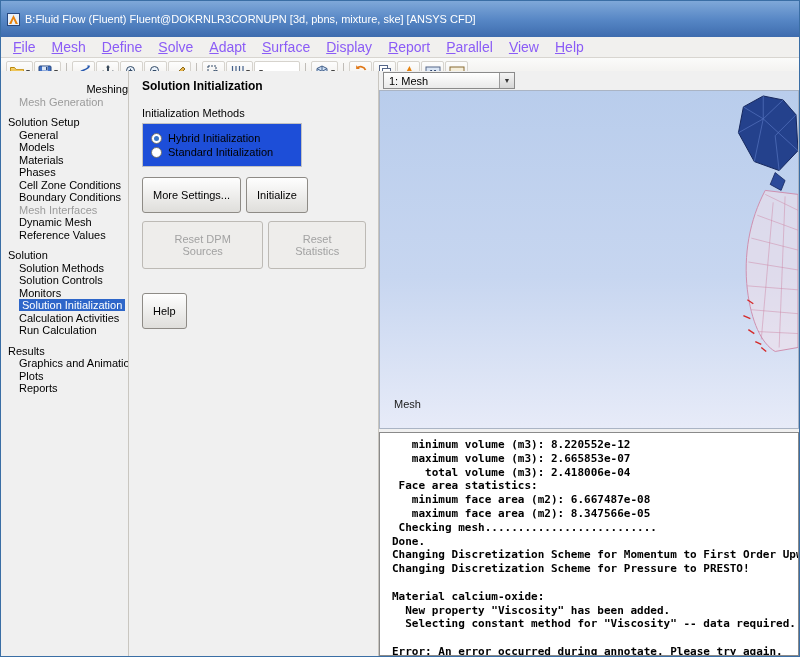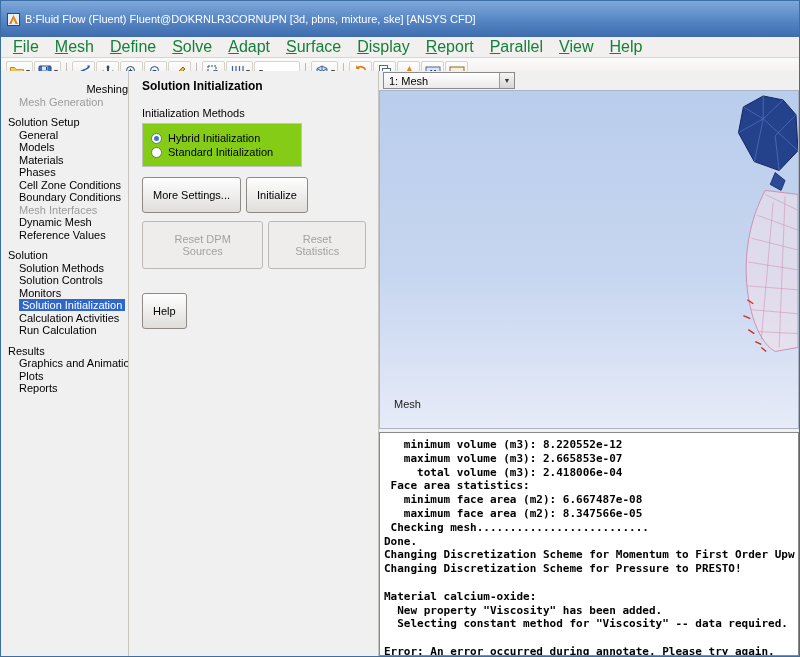--- a/index.html
+++ b/index.html
@@ -8,21 +8,21 @@
 
   .window { position: relative; width: 800px; height: 657px; background: #f0f0f0; border: 1px solid #3a6ea5; }
 
   
   .titlebar { height: 20px; background: linear-gradient(180deg,#7fa8d9 0%,#5585c4 55%,#3e6cae 100%);
     display: flex; align-items: center; gap: 5px; padding: 18px 6px; color: #fff; font-size: 11px; white-space: nowrap; overflow: hidden; }
   .app-icon { width: 13px; height: 13px; flex: 0 0 auto; display: inline-block; }
 
   
   .menubar { height: 21px; display: flex; align-items: center; background: #f1f0ee; border-bottom: 1px solid #d8d5d0; padding-left: 4px; }
-  .menu-item { display: inline-block; padding: 10px 8px; font-size: 16px; color: #15803d; }
+  .menu-item { display: inline-block; padding: 10px 8px; font-size: 14px; color: #8b5cf6; }
   .menu-item::first-letter { text-decoration: underline; }
 
   
   .toolbar { height: 29px; display: flex; align-items: center; background: linear-gradient(#fbfbfa,#ebe9e6); border-bottom: 1px solid #c9c6c0; padding: 0 5px; gap: 1px; }
   .tb-btn { height: 22px; min-width: 23px; display: flex; align-items: center; justify-content: center;
     border: 1px solid #d6d3cd; border-radius: 2px; background: linear-gradient(#fdfdfd,#edebe7); padding: 0 2px; }
   .tb-ic { display: inline-flex; width: 16px; height: 16px; }
   .tb-caret { font-size: 8px; color: #444; margin-left: 1px; line-height: 8px; }
   .tb-sep { width: 1px; height: 18px; background: #c0bdb8; margin: 0 4px; }
   .tb-combo { width: 46px; background: #fff; justify-content: space-between; padding: 0 3px; }
@@ -37,21 +37,21 @@
   .tree-row.item { padding-left: 18px; }
   .tree-row.section { margin-top: 8px; }
   .tree-row.section:first-child { margin-top: 0; justify-content: flex-end; }
   .tree-row.disabled { color: #9b9b9b; }
   .tree-row.selected span { background: #2e66c9; color: #fff; padding: 0 3px; }
 
   
   .task-panel { position: absolute; left: 129px; top: 0; width: 248px; height: 100%; background: #f0f0f0; padding: 8px 12px; }
   .task-title { font-size: 12px; font-weight: bold; color: #000; margin-bottom: 14px; }
   .group-label { font-size: 11px; margin-bottom: 4px; }
-  .groupbox { width: 160px; border: 1px solid #c2c2c2; background: #84cc16; padding: 6px 8px; margin-bottom: 10px; }
+  .groupbox { width: 160px; border: 1px solid #c2c2c2; background: #1d4ed8; padding: 6px 8px; margin-bottom: 10px; }
   .radio-row { display: flex; align-items: center; gap: 6px; font-size: 11px; margin: 2px 0; }
   .radio { width: 11px; height: 11px; border-radius: 50%; border: 1px solid #707070; background: #fff; position: relative; flex: 0 0 auto; }
   .radio.checked::after { content: ''; position: absolute; inset: 2px; border-radius: 50%; background: #3a77c8; }
   .btn-row { display: flex; gap: 5px; margin-bottom: 8px; }
   .btn { font-family: "Liberation Sans", sans-serif; font-size: 11px; padding: 11px 10px; color: #000;
     background: linear-gradient(#fefefe,#dfdedb); border: 1px solid #8e8b86; border-radius: 3px; text-align: center; }
   .btn.disabled { color: #a2a2a2; border-color: #bdbab5; background: #eeedeb; }
   .help-row { margin-top: 24px; }
 
   
@@ -61,21 +61,21 @@
     display: flex; align-items: center; justify-content: space-between; font-size: 11px; padding-left: 5px; }
   .combo-arrow-box { width: 15px; height: 100%; background: linear-gradient(#f4f4f4,#d6d6d6); border-left: 1px solid #9a9a9a;
     display: flex; align-items: center; justify-content: center; font-size: 7px; color: #333; }
 
   .graphics { position: absolute; top: 19px; left: 0; right: 0; height: 339px;
     background: linear-gradient(180deg,#b9cdec 0%,#c7d6f0 55%,#e7ebf8 100%); border: 1px solid #aab4c4; overflow: hidden; }
   .graphics svg.meshart { position: absolute; inset: 0; width: 100%; height: 100%; }
   .mesh-label { position: absolute; left: 14px; bottom: 18px; font-size: 11px; color: #1a1a1a; }
 
   .console { position: absolute; top: 361px; left: 0; right: 0; bottom: 0; background: #fff; border: 1px solid #8a8a8a;
-    overflow: hidden; padding: 5px 0 0 4px; }
+    overflow: hidden; padding: 5px 0 0 12px; }
   .console-line { font-family: "DejaVu Sans Mono", monospace; font-size: 11px; font-weight: bold; line-height: 13.8px;
     white-space: pre; color: #000; }
 </style>
 </head>
 <body>
 
 <div class="window">
 
   <div class="titlebar">
     <span class="app-icon">

